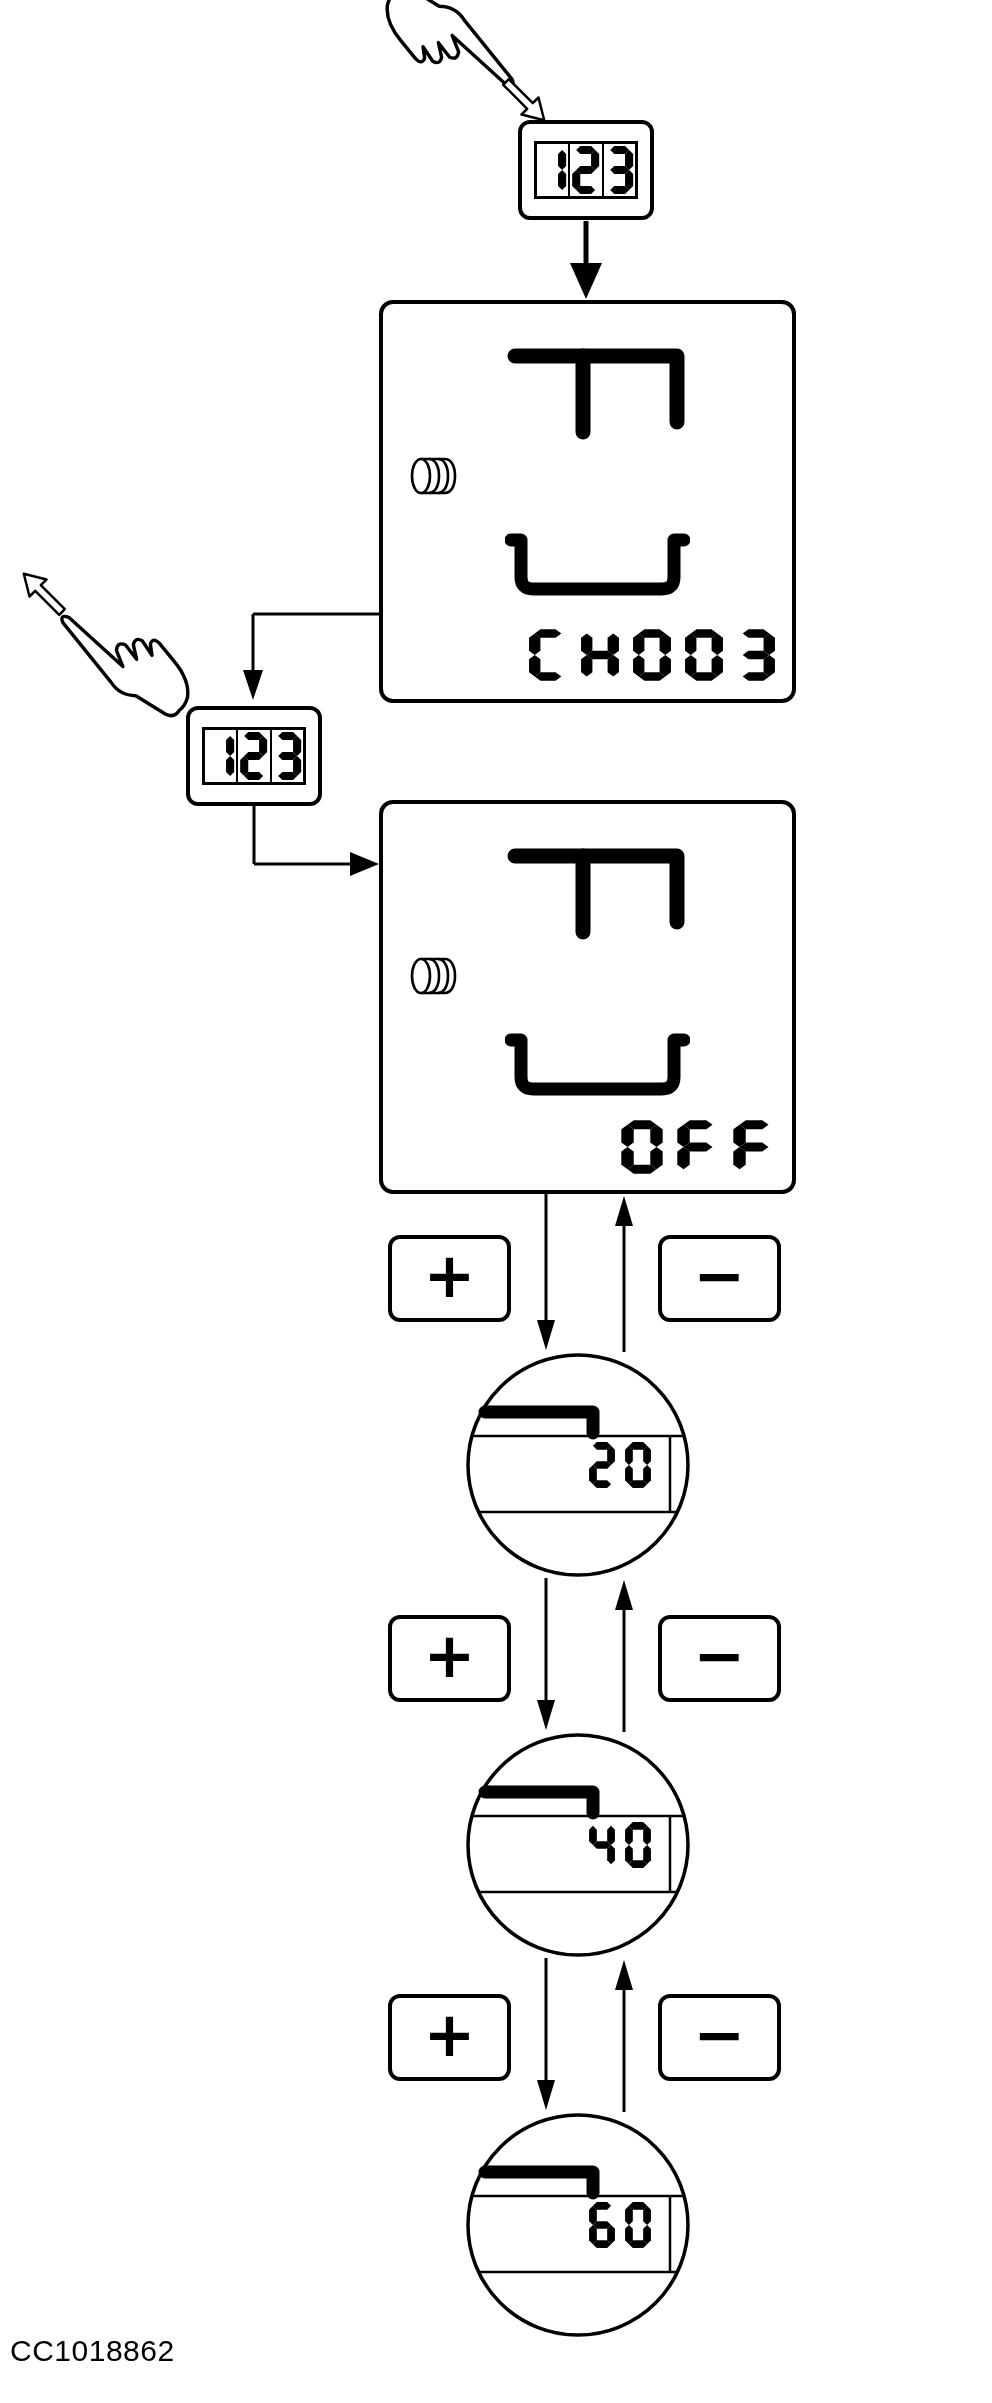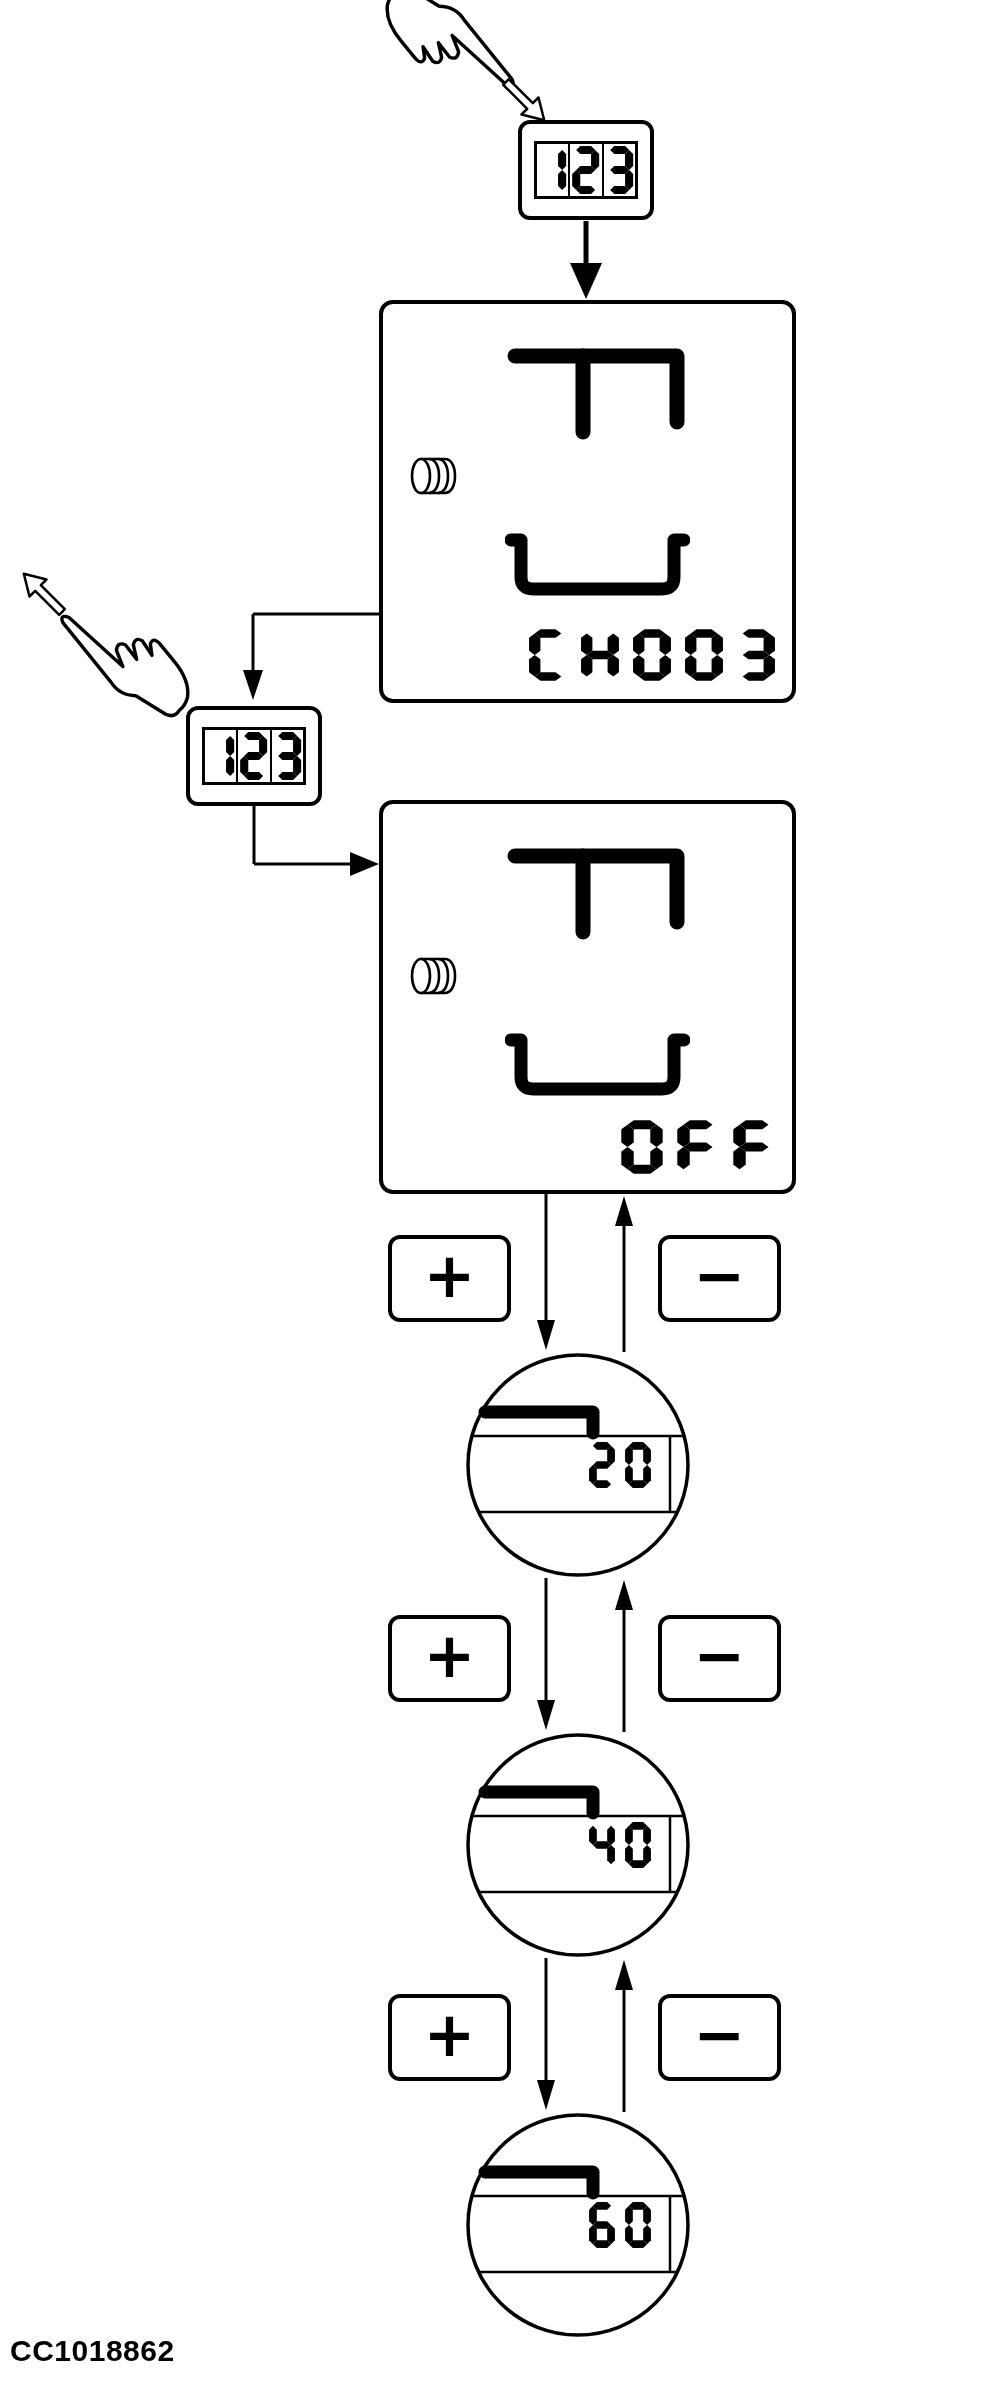--- a/index.html
+++ b/index.html
@@ -15,21 +15,21 @@
   .keypad-screen .seg{flex:1 1 0;height:100%;border-right:2px solid #000}
   .keypad-screen .seg:last-child{border-right:none}
   .pm{position:absolute;width:123px;height:87px;background:#fff;border:4px solid #000;border-radius:12px;
       display:flex;align-items:center;justify-content:center;font-size:62px;font-weight:bold;line-height:1}
   .pm span{transform:translateY(-3px)}
   .reading{position:absolute;display:flex;gap:8px}
   .read-ch .seg{width:44px;height:56px}
   .read-off .seg{width:48px;height:58px}
   .mag-num{position:absolute;display:flex;gap:6px}
   .mag-num .seg{width:30px;height:50px}
-  .code{position:absolute;font-family:"Liberation Sans",sans-serif;font-weight:bold;font-size:30px;letter-spacing:.5px}
+  .code{position:absolute;font-family:"Liberation Sans",sans-serif;font-weight:normal;font-size:30px;letter-spacing:.5px}
   .hand-wrap{position:absolute;width:160px;height:104px}
 </style>
 </head>
 <body>
 
 <div class="stage">
 
   <div class="hand-wrap" style="left:360px;top:2px;transform:rotate(45deg)">
     <svg width="160" height="104" viewBox="0 0 140 90">
       <path d="M4,34 Q2,26 10,23 L40,16 Q50,6 64,9 L130,16 Q138,19 130,23 L66,26 L80,32 Q85,38 78,41 L62,39 L73,46 Q77,52 70,54 L55,51 L63,57 Q66,63 58,63 L38,61 Q16,59 7,47 Q3,40 4,34 Z" fill="#fff" stroke="#000" stroke-width="3" stroke-linejoin="round"></path>

